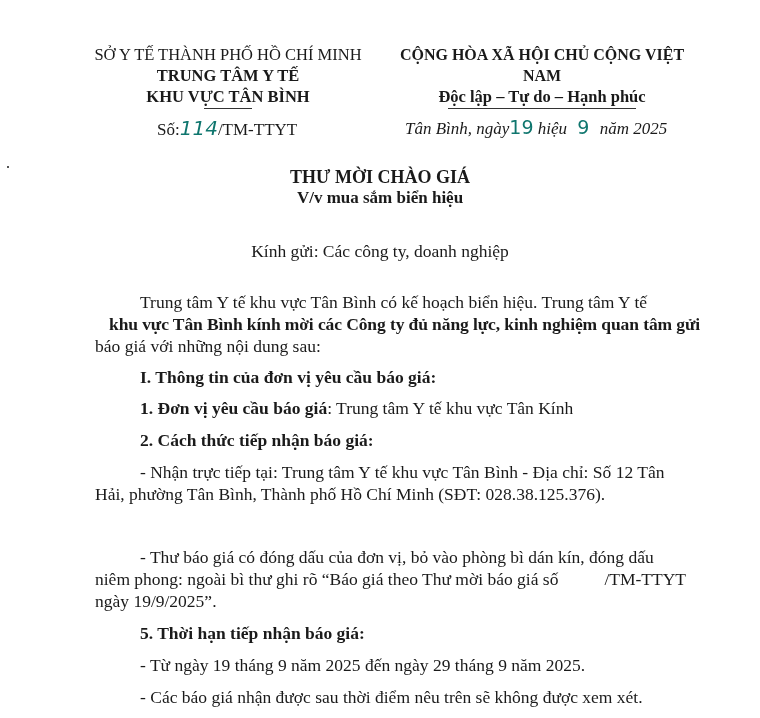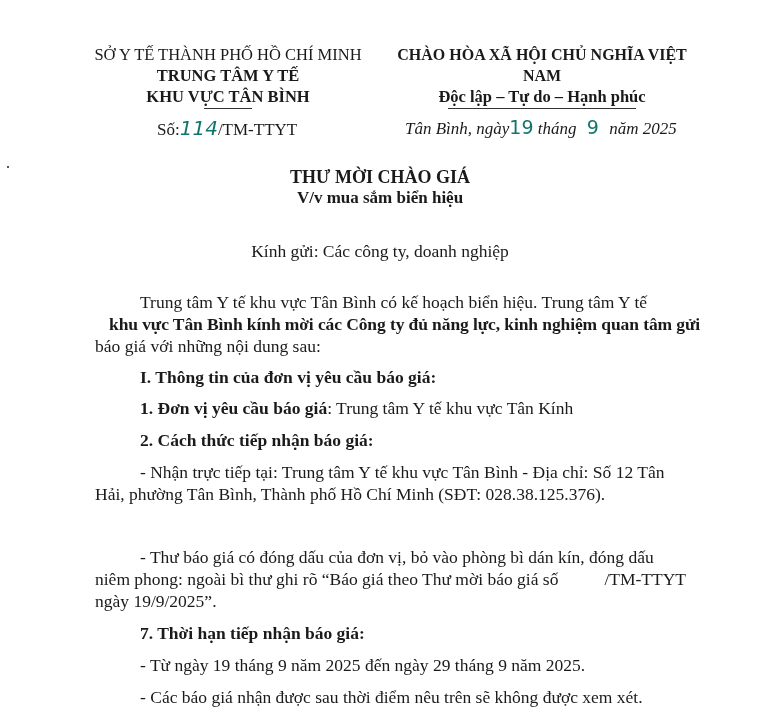--- a/index.html
+++ b/index.html
@@ -32,32 +32,32 @@
 <div class="page">
 
   <div class="hdr-left">
     <div class="hdr-line">SỞ Y TẾ THÀNH PHỐ HỒ CHÍ MINH</div>
     <div class="hdr-line b">TRUNG TÂM Y TẾ</div>
     <div class="hdr-line b">KHU VỰC TÂN BÌNH</div>
     <span class="ul-short"></span>
   </div>
 
   <div class="hdr-right">
-    <div class="hdr-line b" style="font-size:16px;">CHÀO HÒA XÃ HỘI CHỦ NGHĨA VIỆT NAM</div>
+    <div class="hdr-line b" style="font-size:16px;">CỘNG HÒA XÃ HỘI CHỦ CỘNG VIỆT NAM</div>
     <div class="hdr-line b">Độc lập – Tự do – Hạnh phúc</div>
     <span class="ul-long"></span>
   </div>
 
   <div class="abs num-row" style="left:157px;">
     <span>Số:</span><span class="handwrite">114</span><span>/TM-TTYT</span>
   </div>
 
   <div class="abs date-row" style="left:405px;">
     <span>Tân Bình, ngày</span><span class="handwrite" style="font-style:normal;font-size:19px;">19</span>
-    <span>tháng</span>
+    <span>hiệu</span>
     <span class="handwrite" style="font-style:normal;font-size:19px;margin:0 6px;">9</span>
     <span>năm 2025</span>
   </div>
 
   <div class="title b" style="top:167px; font-size:18px;">THƯ MỜI CHÀO GIÁ</div>
   <div class="title b" style="top:188px; font-size:17px;">V/v mua sắm biển hiệu</div>
 
   <div class="title body-text" style="top:240px;">Kính gửi: Các công ty, doanh nghiệp</div>
 
   <div class="abs body-text" style="left:140px; top:291px;">Trung tâm Y tế khu vực Tân Bình có kế hoạch biển hiệu. Trung tâm Y tế</div>
@@ -75,18 +75,18 @@
   <div class="abs body-text" style="left:140px; top:461px;">- Nhận trực tiếp tại: Trung tâm Y tế khu vực Tân Bình - Địa chỉ: Số 12 Tân</div>
   <div class="abs body-text" style="left:95px; top:483px;text-align:right;">Hải, phường Tân Bình, Thành phố Hồ Chí Minh (SĐT: 028.38.125.376).</div>
 
 
   <div class="abs body-text" style="left:140px; top:546px;">- Thư báo giá có đóng dấu của đơn vị, bỏ vào phòng bì dán kín, đóng dấu</div>
   <div class="abs body-text" style="left:95px; top:568px;">
     <span>niêm phong: ngoài bì thư ghi rõ “Báo giá theo Thư mời báo giá số</span><span style="display:inline-block;width:46px;"></span><span>/TM-TTYT</span>
   </div>
   <div class="abs body-text" style="left:95px; top:590px;">ngày 19/9/2025”.</div>
 
-  <div class="abs body-text b" style="left:140px; top:622px;">7. Thời hạn tiếp nhận báo giá:</div>
+  <div class="abs body-text b" style="left:140px; top:622px;">5. Thời hạn tiếp nhận báo giá:</div>
   <div class="abs body-text" style="left:140px; top:654px;">- Từ  ngày 19 tháng 9 năm 2025 đến ngày 29 tháng 9 năm 2025.</div>
   <div class="abs body-text" style="left:140px; top:686px;">- Các báo giá nhận được sau thời điểm nêu trên sẽ không được xem xét.</div>
 
   <div class="dot" style="left:7px; top:166px;"></div>
 </div>
 
 </body></html>

